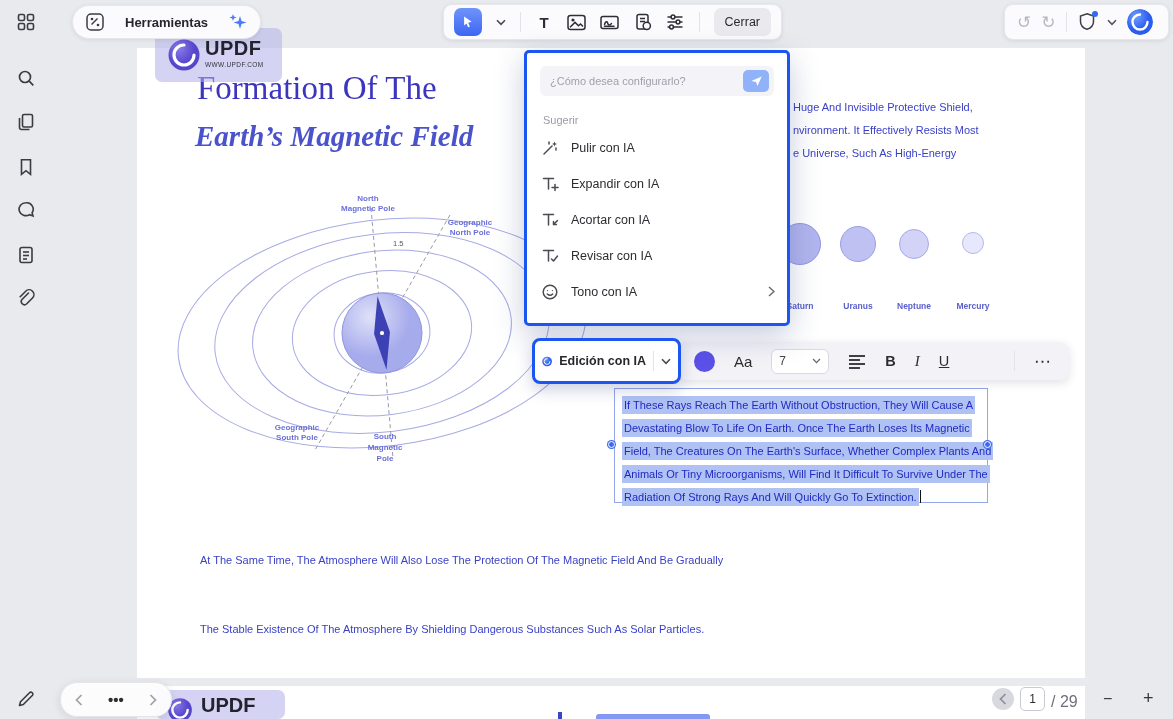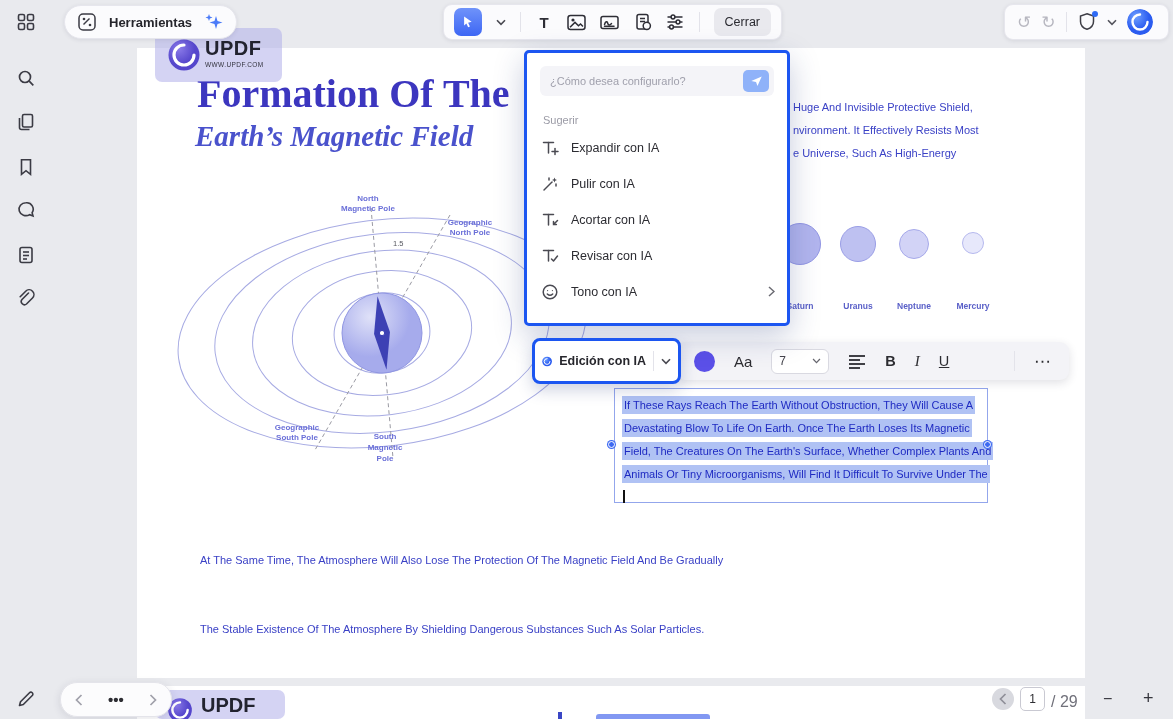--- a/index.html
+++ b/index.html
@@ -8,42 +8,42 @@
   #app{position:relative;width:1173px;height:719px;background:#e9eaee}
   svg{display:block}
   .abs{position:absolute}
 
   
   .sidebar{position:absolute;left:0;top:0;width:52px;height:719px;z-index:25}
   .sb-icon{position:absolute;left:16px;width:20px;height:20px;color:#3b3b44;cursor:pointer}
 
   
   .pill{position:absolute;background:#fbfbfd;border:1px solid #e6e6ed;box-shadow:0 1px 4px rgba(40,40,70,.10);display:flex;align-items:center;z-index:20}
-  .tools-pill{left:64px;top:5px;height:34px;border-radius:17px;padding:0 12px;gap:12px}
+  .tools-pill{left:72px;top:5px;height:34px;border-radius:17px;padding:0 12px;gap:20px}
   .tools-pill .tlabel{font-size:13px;font-weight:700;color:#26262c}
   .center-pill{left:443px;top:4px;width:339px;height:36px;border-radius:9px;padding:0 10px;gap:14px}
   .right-pill{left:1004px;top:4px;width:165px;height:36px;border-radius:9px;padding:0 12px;gap:10px}
   .vdiv{width:1px;height:20px;background:#e3e3ea;flex:0 0 auto}
   .seltool{width:30px;height:28px;border-radius:7px;background:linear-gradient(180deg,#6f93fa,#3d66f4);display:flex;align-items:center;justify-content:center;cursor:pointer}
   .chev{display:flex;align-items:center;cursor:pointer}
   .tool{width:20px;height:20px;color:#2e2e36;display:flex;align-items:center;justify-content:center;cursor:pointer}
   .tglyph{font-size:15px;font-weight:600;color:#2e2e36}
   .cerrar{border:none;background:#e9e9ee;border-radius:7px;padding:7px 11px;font-size:12.5px;color:#2a2a30;font-family:inherit;cursor:pointer}
   .hicon{font-size:17px;color:#b7b7c0;line-height:1;cursor:pointer}
   .shield{position:relative;width:20px;height:20px;color:#3e3e46;cursor:pointer}
   .shield .dot{position:absolute;right:-1px;top:-1px;width:6px;height:6px;border-radius:50%;background:#2f6bf5}
   .avatar{width:26px;height:26px;border-radius:50%;overflow:hidden;cursor:pointer}
 
   
   .page{position:absolute;left:137px;top:48px;width:948px;height:630px;background:#fff;z-index:1}
   .page2{position:absolute;left:137px;top:686px;width:948px;height:33px;background:#fff;z-index:1;overflow:hidden}
   .logo-box{position:absolute;left:155px;top:28px;width:127px;height:54px;background:rgba(176,174,233,.55);border-radius:7px;z-index:3}
   .logo-brand{position:absolute;left:50px;top:9px;font-size:20px;font-weight:700;color:#22232f;letter-spacing:.5px}
   .logo-site{position:absolute;left:50px;top:33px;font-size:6.5px;color:#33333e;letter-spacing:.4px}
-  .doc-title1{position:absolute;left:197px;top:70px;font-family:"Liberation Serif",serif;font-weight:700;font-size:40px;color:#3c36bf;z-index:2}
+  .doc-title1{position:absolute;left:197px;top:70px;font-family:"Liberation Serif",serif;font-weight:400;font-size:33px;color:#3c36bf;z-index:2}
   .doc-title2{position:absolute;left:195px;top:120px;font-family:"Liberation Serif",serif;font-style:italic;font-weight:600;font-size:29px;color:#4a52cc;z-index:2}
   .right-frag{position:absolute;left:793px;font-size:11px;color:#3a41c6;white-space:nowrap;z-index:2}
   .planet{position:absolute;border-radius:50%;z-index:2}
   .planet-label{position:absolute;width:60px;text-align:center;font-size:8.5px;font-weight:700;color:#5a60c8;z-index:2}
   .para-line{position:absolute;left:200px;font-size:11px;color:#3a41c6;white-space:nowrap;z-index:2}
 
   
   .sel-block{position:absolute;left:614px;top:388px;width:374px;height:115px;border:1px solid #93a6ec;padding:3px 0 0 7px;z-index:4}
   .sel-line{height:23px;line-height:23px;white-space:nowrap}
   .hl{background:#b0c2f4;color:#1e2ac2;font-size:11px;padding:3px 2px}
@@ -212,21 +212,21 @@
 
   <div class="right-frag" style="top:101px">Huge And Invisible Protective Shield,</div>
   <div class="right-frag" style="top:124px">nvironment. It Effectively Resists Most</div>
   <div class="right-frag" style="top:147px">e Universe, Such As High-Energy</div>
 
   <div class="sel-block">
     <div class="sel-line"><span class="hl">If These Rays Reach The Earth Without Obstruction, They Will Cause A</span></div>
     <div class="sel-line"><span class="hl">Devastating Blow To Life On Earth. Once The Earth Loses Its Magnetic</span></div>
     <div class="sel-line"><span class="hl">Field, The Creatures On The Earth's Surface, Whether Complex Plants And</span></div>
     <div class="sel-line"><span class="hl">Animals Or Tiny Microorganisms, Will Find It Difficult To Survive Under The</span></div>
-    <div class="sel-line"><span class="caret"></span></div>
+    <div class="sel-line"><span class="hl">Radiation Of Strong Rays And Will Quickly Go To Extinction.</span><span class="caret"></span></div>
   </div>
   <span class="handle" style="left:608px;top:441px"></span>
   <span class="handle" style="left:984px;top:441px"></span>
 
   <div class="para-line" style="top:554px">At The Same Time, The Atmosphere Will Also Lose The Protection Of The Magnetic Field And Be Gradually</div>
   <div class="para-line" style="top:623px">The Stable Existence Of The Atmosphere By Shielding Dangerous Substances Such As Solar Particles.</div>
 
   <div class="pill tools-pill">
     <span>
       <svg width="20" height="20" viewBox="0 0 20 20" fill="none" stroke="#3b3b44" stroke-width="1.5">
@@ -331,38 +331,38 @@
       <button class="ai-send">
         <svg width="13" height="12" viewBox="0 0 20 18">
             <path d="M2 9 L18 2 L11.5 16.5 L9.3 10.7 Z" fill="#fff"></path>
           </svg>
       </button>
     </div>
     <div class="ai-suggest">Sugerir</div>
     <div class="ai-item">
       <span class="ai-ic">
         <svg viewBox="0 0 18 18" fill="none" stroke="currentColor" stroke-width="1.5" stroke-linecap="round">
+            <line x1="3" y1="15" x2="11" y2="7"></line>
+            <path d="M13.5 2.5 l.7 1.8 1.8 .7 -1.8 .7 -.7 1.8 -.7 -1.8 -1.8 -.7 1.8 -.7 Z" fill="currentColor" stroke="none"></path>
+            <line x1="8" y1="3" x2="8" y2="5"></line>
+            <line x1="15" y1="9" x2="15" y2="11"></line>
+          </svg>
+      </span>
+      <span class="ai-lab">Pulir con IA</span>
+    </div>
+    <div class="ai-item">
+      <span class="ai-ic">
+        <svg viewBox="0 0 18 18" fill="none" stroke="currentColor" stroke-width="1.5" stroke-linecap="round">
             <line x1="2.5" y1="3.5" x2="12.5" y2="3.5"></line>
             <line x1="7.5" y1="3.5" x2="7.5" y2="14"></line>
             <line x1="14" y1="9.5" x2="14" y2="15.5"></line>
             <line x1="11" y1="12.5" x2="17" y2="12.5"></line>
           </svg>
       </span>
       <span class="ai-lab">Expandir con IA</span>
-    </div>
-    <div class="ai-item">
-      <span class="ai-ic">
-        <svg viewBox="0 0 18 18" fill="none" stroke="currentColor" stroke-width="1.5" stroke-linecap="round">
-            <line x1="3" y1="15" x2="11" y2="7"></line>
-            <path d="M13.5 2.5 l.7 1.8 1.8 .7 -1.8 .7 -.7 1.8 -.7 -1.8 -1.8 -.7 1.8 -.7 Z" fill="currentColor" stroke="none"></path>
-            <line x1="8" y1="3" x2="8" y2="5"></line>
-            <line x1="15" y1="9" x2="15" y2="11"></line>
-          </svg>
-      </span>
-      <span class="ai-lab">Pulir con IA</span>
     </div>
     <div class="ai-item">
       <span class="ai-ic">
         <svg viewBox="0 0 18 18" fill="none" stroke="currentColor" stroke-width="1.5" stroke-linecap="round">
             <line x1="2.5" y1="3.5" x2="12.5" y2="3.5"></line>
             <line x1="7.5" y1="3.5" x2="7.5" y2="14"></line>
             <path d="M16.5 9.5 L12.5 13.5 M12.5 10.6 v2.9 h2.9"></path>
           </svg>
       </span>
       <span class="ai-lab">Acortar con IA</span>

